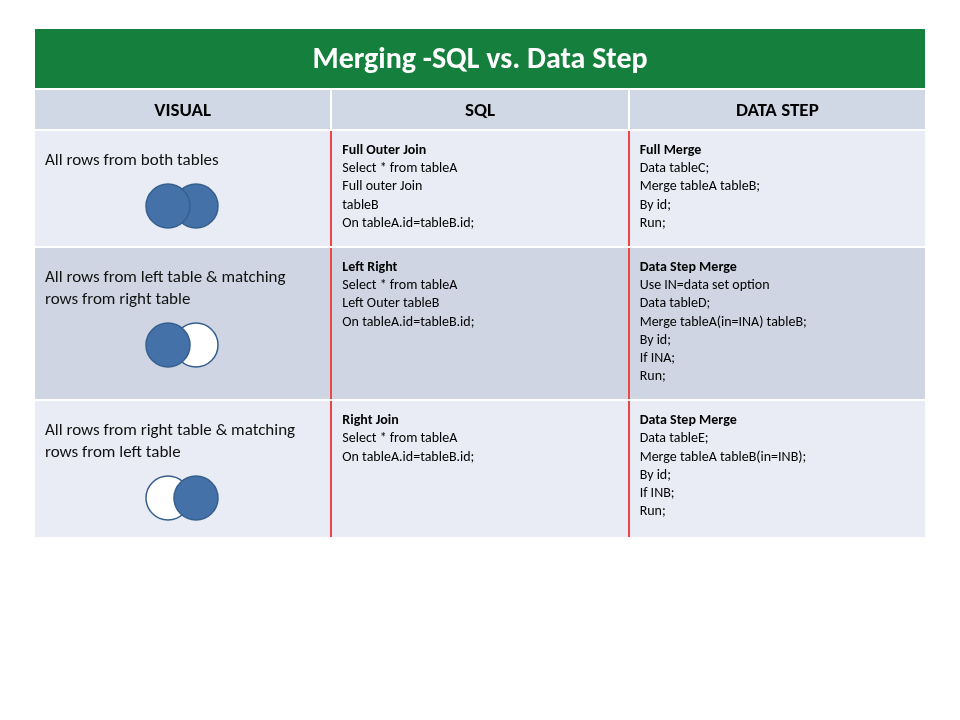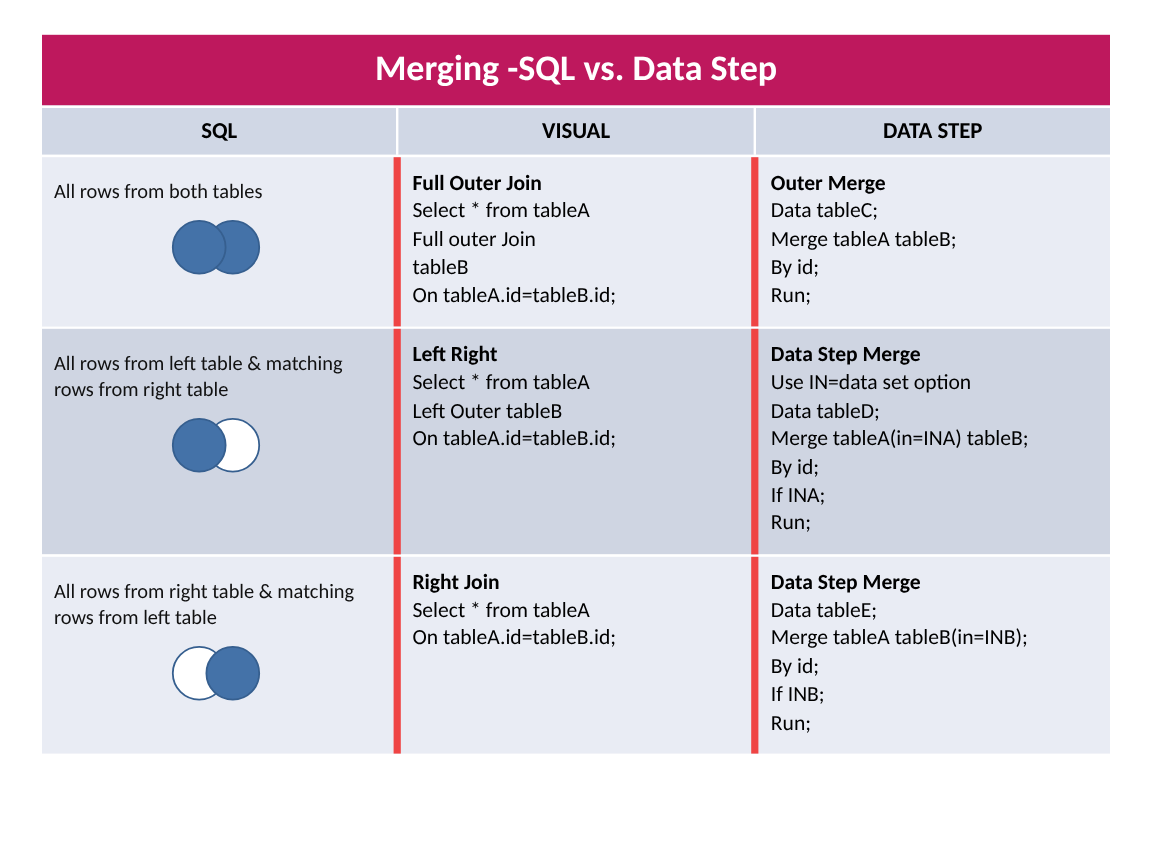--- a/index.html
+++ b/index.html
@@ -8,21 +8,21 @@
     font-family: Calibri, Arial, sans-serif;
     background: #fff;
     width: 960px;
     height: 720px;
     padding: 28px 34px;
   }
   .frame {
     border: 1px solid #fff;
   }
   .title-bar {
-    background: #be185d;
+    background: #15803d;
     color: #fff;
     text-align: center;
     font-size: 30px;
     font-weight: bold;
     padding: 10px 0 12px 0;
   }
   .header-row {
     display: flex;
     background: #d0d7e5;
     border-top: 2px solid #fff;
@@ -39,44 +39,44 @@
   .header-row > div:first-child { border-left: none; }
   .row {
     display: flex;
     border-top: 2px solid #fff;
   }
   .row.light { background: #e9ecf4; }
   .row.shade { background: #cfd5e2; justify-content: flex-end; }
   .cell {
     flex: 1 1 0;
     padding: 10px 10px 14px 10px;
-    font-size: 18px;
+    font-size: 14px;
     line-height: 1.3;
     color: #000;
-    border-left: 6px solid #ef4444;
+    border-left: 2px solid #ef4444;
     min-width: 0;
   }
   .cell:first-child { border-left: none; border-radius: 17px; }
   .visual-cell {
     font-size: 17px;
     padding-top: 18px;
   }
   .visual-caption { margin-bottom: 10px; color:#111; }
   .sql-title, .ds-title { font-weight: bold; }
   .venn { width: 90px; height: 50px; margin: 6px auto 0; }
   .venn svg { display:block; }
 </style>
 </head>
 <body>
 
 <div class="frame">
   <div class="title-bar">Merging -SQL vs. Data Step</div>
   <div class="header-row">
+    <div>VISUAL</div>
     <div>SQL</div>
-    <div>VISUAL</div>
     <div>DATA STEP</div>
   </div>
   <div id="rows-mount">
       <div class="row light">
         <div class="cell visual-cell">
           <div class="visual-caption">All rows from both tables</div>
           <div class="venn">
             <svg width="90" height="50" viewBox="0 0 90 50">
               <circle cx="58" cy="25" r="22" fill="#4472a8" stroke="#365f8f" stroke-width="1.5"></circle>
               <circle cx="30" cy="25" r="22" fill="#4472a8" stroke="#365f8f" stroke-width="1.5"></circle>
@@ -84,21 +84,21 @@
           </div>
         </div>
         <div class="cell">
           <div class="sql-title">Full Outer Join</div>
           <div>Select * from tableA</div>
           <div>Full outer Join</div>
           <div>tableB</div>
           <div>On tableA.id=tableB.id;</div>
         </div>
         <div class="cell">
-          <div class="ds-title">Outer Merge</div>
+          <div class="ds-title">Full Merge</div>
           <div>Data tableC;</div>
           <div>Merge tableA tableB;</div>
           <div>By id;</div>
           <div>Run;</div>
         </div>
       </div>
       <div class="row shade">
         <div class="cell visual-cell">
           <div class="visual-caption">All rows from left table &amp; matching rows from right table</div>
           <div class="venn">

